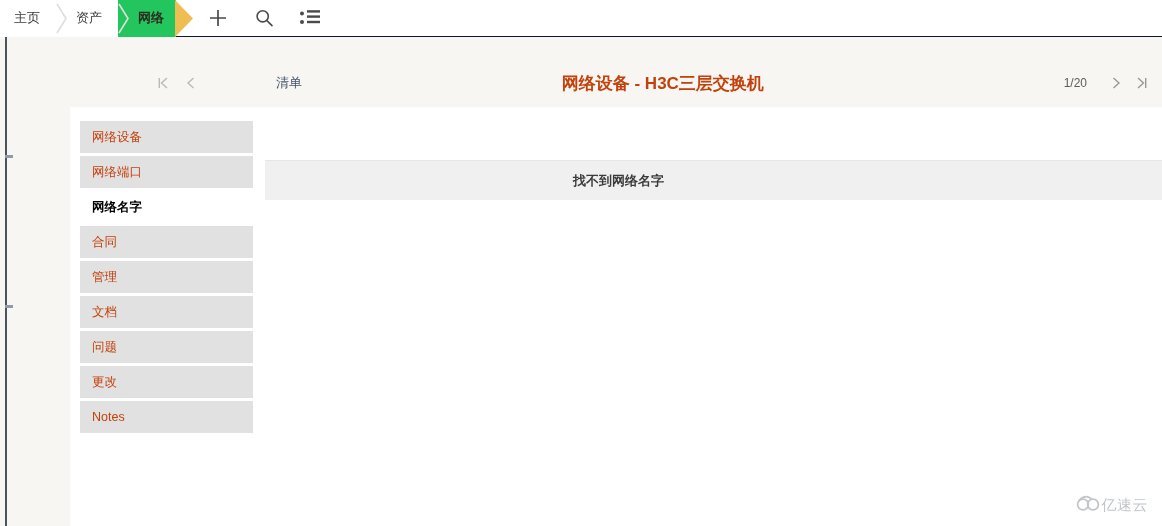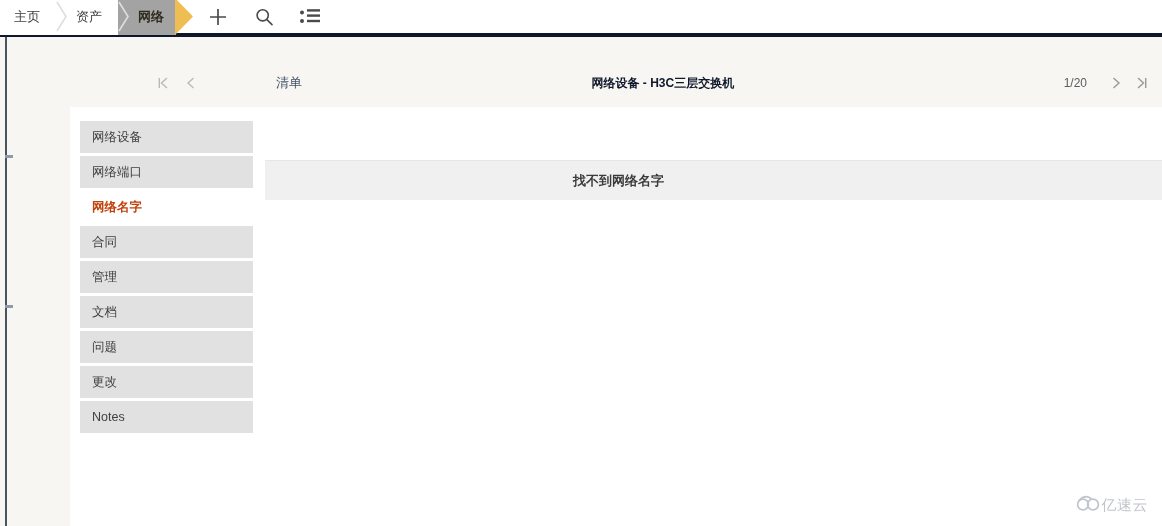--- a/index.html
+++ b/index.html
@@ -18,21 +18,21 @@
     overflow: hidden;
   }
 
   
   .topbar {
     position: absolute;
     top: 0; left: 0;
     width: 1162px;
     height: 37px;
     background: #ffffff;
-    border-bottom: 4px solid #0f172a;
+    border-bottom: 1px solid #0f172a;
     display: flex;
     align-items: center;
     text-align: right;
   }
   .crumbs {
     display: flex;
     align-items: stretch;
     height: 37px;
   }
   .crumb {
@@ -52,21 +52,21 @@
     position: absolute;
     right: -12px;
     top: 0;
     width: 12px;
     height: 37px;
     z-index: 3;
     pointer-events: none;
   }
   .crumb .sep svg { display: block; }
   .crumb.active {
-    background: #a3a3a3;
+    background: #22c55e;
     color: #2e2a20;
     font-weight: bold;
     padding-right: 12px;
   }
   .crumb.active .sep-fill {
     position: absolute;
     right: -17px;
     top: 0;
     width: 18px;
     height: 37px;
@@ -126,23 +126,23 @@
   .list-link {
     margin-left: 72px;
     font-size: 13px;
     color: #45536B;
     cursor: pointer;
     white-space: nowrap;
   }
   .rec-title {
     flex: 1;
     text-align: center;
-    font-size: 12px;
+    font-size: 17px;
     font-weight: bold;
-    color: #0f172a;
+    color: #c2410c;
     margin-left: -40px;
     white-space: nowrap;
   }
   .pager {
     font-size: 12px;
     color: #5c5c5c;
     margin-right: 16px;
     white-space: nowrap;
   }
 
@@ -162,27 +162,27 @@
     width: 173px;
   }
   .side-item {
     height: 32px;
     margin-bottom: 3px;
     background: #e1e1e1;
     display: flex;
     align-items: center;
     padding-left: 12px;
     font-size: 12.5px;
-    color: #404040;
+    color: #c2410c;
     cursor: pointer;
     white-space: nowrap;
   }
   .side-item.active {
     background: #ffffff;
-    color: #c2410c;
+    color: #000000;
     font-weight: bold;
   }
 
   
   .content {
     position: absolute;
     top: 0; left: 195px;
     right: 0;
     bottom: 0;
   }

